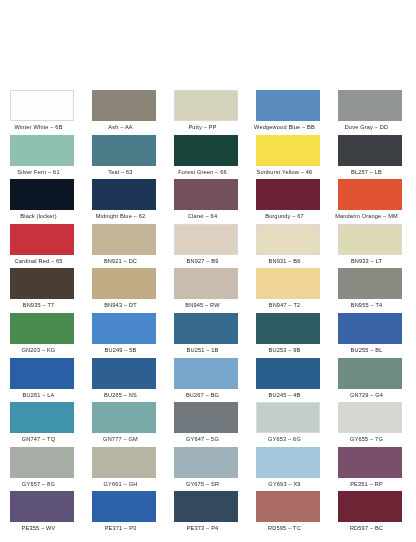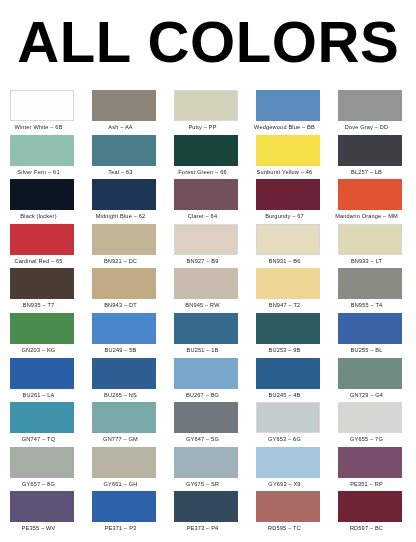--- a/index.html
+++ b/index.html
@@ -87,23 +87,20 @@
     color: #1f1f1f;
     white-space: nowrap;
     overflow: visible;
   }
 </style>
 </head>
 <body>
 
 <div id="page" style="background: rgb(255, 255, 255);">
 
-  <div id="title-bar">
-    <h1 id="page-title" style="color: rgb(0, 0, 0);">ALL COLORS</h1>
-  </div>
 
   <div id="swatch-grid">
       <div class="swatch-cell">
         <div class="swatch-chip bordered" style="background: rgb(253, 253, 252);"></div>
         <div class="swatch-label">Winter White – 6B</div>
       </div>
       <div class="swatch-cell">
         <div class="swatch-chip" style="background: rgb(139, 133, 120);"></div>
         <div class="swatch-label">Ash – AA</div>
       </div>

